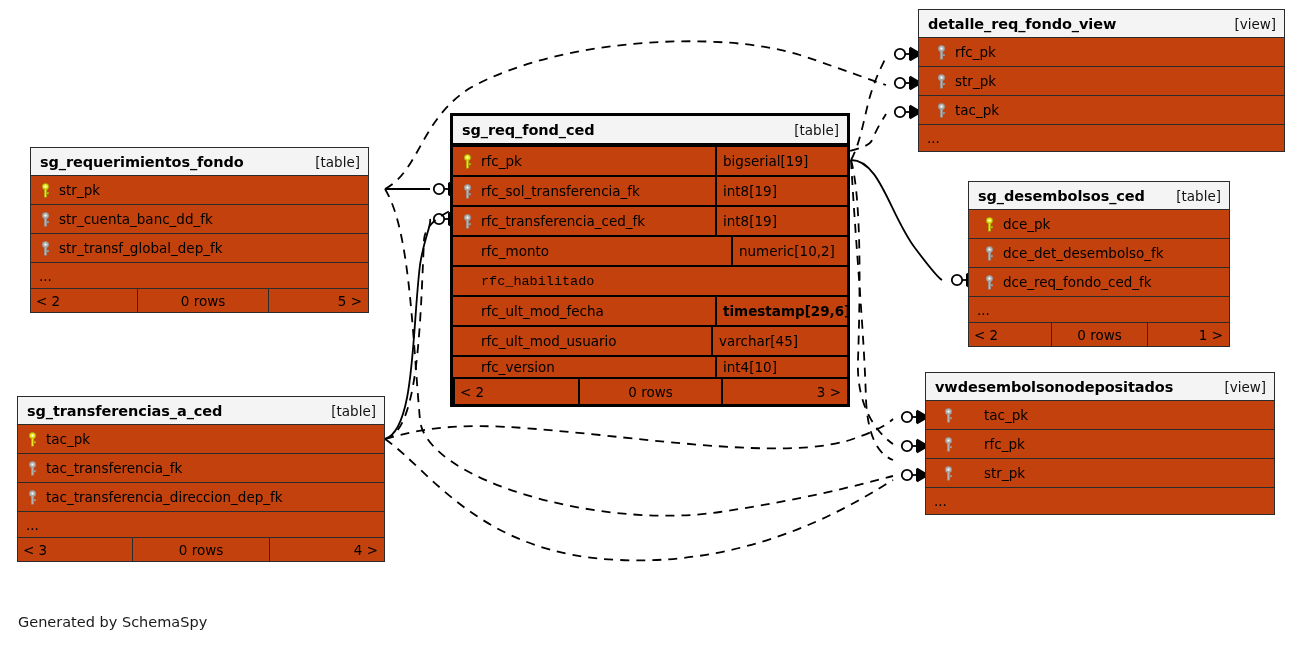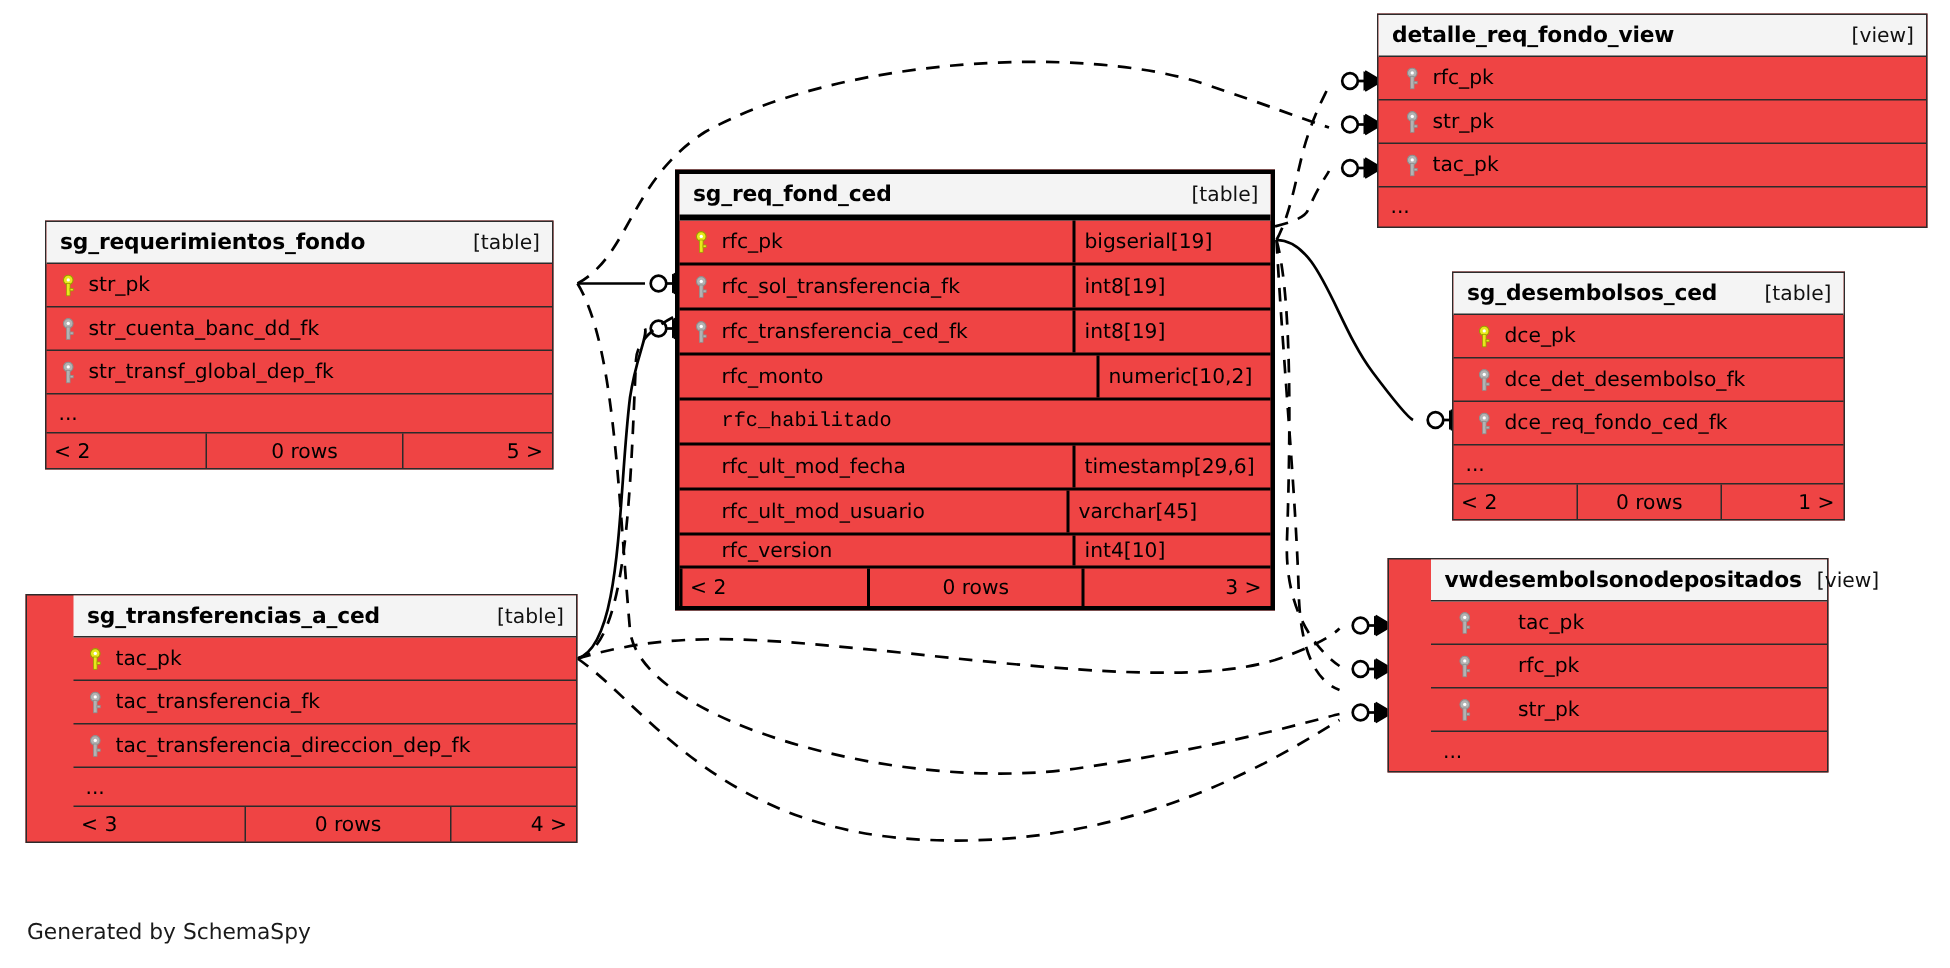--- a/index.html
+++ b/index.html
@@ -24,21 +24,21 @@
     position: absolute;
     left: 0; top: 0;
     width: 1300px;
     height: 645px;
     z-index: 1;
     pointer-events: none;
   }
   .entity {
     position: absolute;
     z-index: 2;
-    background: #ef4444;
+    background: #c2410c;
     box-sizing: border-box;
     border: 1px solid #2b2b2b;
   }
   .entity.emphasis {
     border: 3px solid #000000;
   }
   .ent-header {
     box-sizing: border-box;
     background: #f4f4f4;
     border-bottom: 1px solid #2b2b2b;
@@ -326,21 +326,21 @@
       <span class="col-name">
         <span class="keyspacer"></span>
         <span>rfc_habilitado</span>
       </span>
     </div>
     <div class="col-row" style="height:30px;">
       <span class="col-name">
         <span class="keyspacer"></span>
         <span>rfc_ult_mod_fecha</span>
       </span>
-      <span class="col-type" style="width:132px;">timestamp[29,6]</span>
+      <span class="col-type" style="width:132px;font-weight:bold;">timestamp[29,6]</span>
     </div>
     <div class="col-row" style="height:30px;">
       <span class="col-name">
         <span class="keyspacer"></span>
         <span>rfc_ult_mod_usuario</span>
       </span>
       <span class="col-type" style="width:136px;">varchar[45]</span>
     </div>
     <div class="col-row" style="height:22px;">
       <span class="col-name">
@@ -349,21 +349,21 @@
       </span>
       <span class="col-type" style="width:132px;">int4[10]</span>
     </div>
     <div class="ent-footer" style="height:25px;">
       <div class="foot-cell first" style="width:125px;">&lt; 2</div>
       <div class="foot-cell mid" style="width:143px;">0 rows</div>
       <div class="foot-cell last" style="flex:1 1 auto;">3 &gt;</div>
     </div>
   </div>
 
-  <div class="entity" style="left:17px; top:396px; width:368px;padding-left:31px;">
+  <div class="entity" style="left:17px; top:396px; width:368px;">
     <div class="ent-header">
       <span class="ent-title">sg_transferencias_a_ced</span>
       <span class="ent-kind">[table]</span>
     </div>
     <div class="col-row">
       <span class="col-name">
         <svg class="keyicon" viewBox="0 0 13 15">
           <circle cx="6.5" cy="3.6" r="3.2" fill="#e8e81c" stroke="#9a9a00" stroke-width="0.7"></circle>
           <circle cx="6.5" cy="3.6" r="1.1" fill="#ffffff"></circle>
           <rect x="5.3" y="6" width="2.4" height="8.2" fill="#e8e81c" stroke="#9a9a00" stroke-width="0.5"></rect>
@@ -488,21 +488,21 @@
       </span>
     </div>
     <div class="ellipsis-row">...</div>
     <div class="ent-footer">
       <div class="foot-cell first" style="width:82px;">&lt; 2</div>
       <div class="foot-cell mid" style="width:96px;">0 rows</div>
       <div class="foot-cell last" style="flex:1 1 auto;">1 &gt;</div>
     </div>
   </div>
 
-  <div class="entity" style="left:925px; top:372px; width:294px;padding-left:28px;">
+  <div class="entity" style="left:925px; top:372px; width:350px;">
     <div class="ent-header">
       <span class="ent-title">vwdesembolsonodepositados</span>
       <span class="ent-kind">[view]</span>
     </div>
     <div class="col-row">
       <span class="col-name">
         <span class="keyspacer" style="width:8px;"></span>
         <svg class="keyicon" viewBox="0 0 13 15">
           <circle cx="6.5" cy="3.6" r="3.2" fill="#b3b3b3" stroke="#8d8d8d" stroke-width="0.7"></circle>
           <circle cx="6.5" cy="3.6" r="1.1" fill="#ffffff"></circle>

